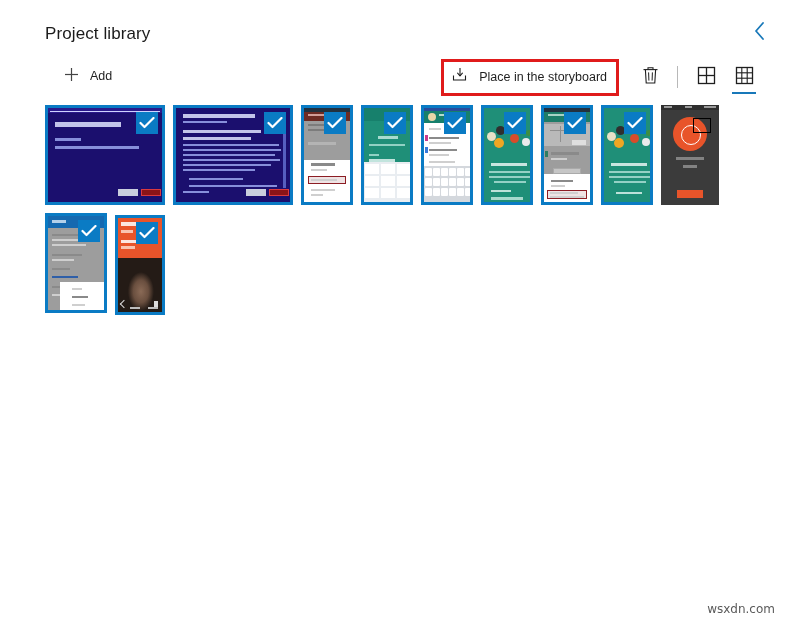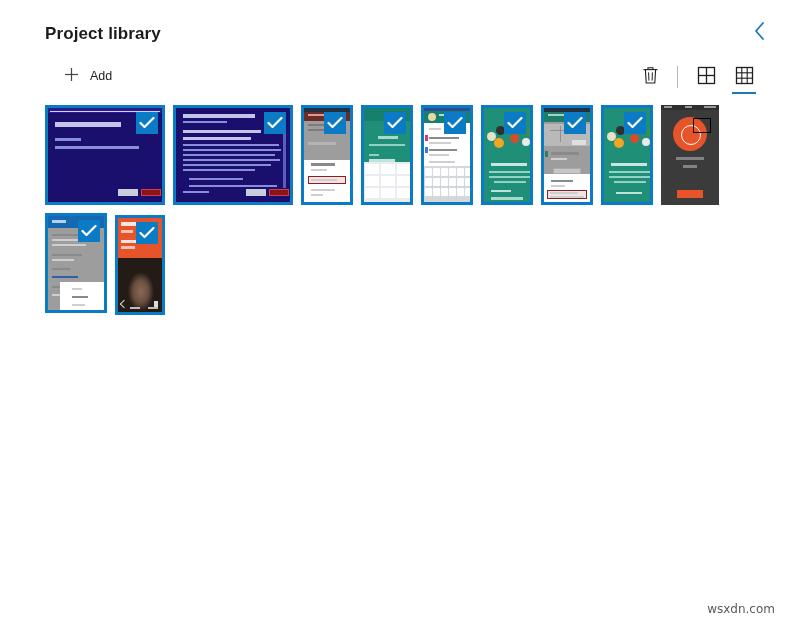--- a/index.html
+++ b/index.html
@@ -15,21 +15,21 @@
     overflow: hidden;
     position: relative;
   }
 
   
   .page-title {
     position: absolute;
     left: 45px;
     top: 24px;
     font-size: 17px;
-    font-weight: 700;
+    font-weight: 400;
     letter-spacing: .1px;
     color: #1b1b1b;
   }
   .back-btn {
     position: absolute;
     right: 16px;
     top: 16px;
     width: 34px;
     height: 30px;
     display: flex;
@@ -245,20 +245,32 @@
       <svg width="15" height="15" viewBox="0 0 15 15" aria-hidden="true">
         <line x1="7.5" y1="1" x2="7.5" y2="14" stroke="#444" stroke-width="1.2"></line>
         <line x1="1" y1="7.5" x2="14" y2="7.5" stroke="#444" stroke-width="1.2"></line>
       </svg>
     </span>
     <span class="add-label">Add</span>
   </div>
 
   <div class="right-group">
 
+    <div class="place-wrap">
+      <div class="place-btn">
+        <span>
+          <svg width="17" height="17" viewBox="0 0 17 17" aria-hidden="true">
+            <path d="M2.5 9.5 L2.5 14 L14.5 14 L14.5 9.5" fill="none" stroke="#1f1f1f" stroke-width="1.1"></path>
+            <line x1="9" y1="2" x2="9" y2="9.6" stroke="#1f1f1f" stroke-width="1.1"></line>
+            <polyline points="6.6,7.2 9,9.8 11.4,7.2" fill="none" stroke="#1f1f1f" stroke-width="1.1" stroke-linecap="round" stroke-linejoin="round"></polyline>
+          </svg>
+        </span>
+        <span class="place-label">Place in the storyboard</span>
+      </div>
+    </div>
 
     <div class="icon-btn">
       <span>
         <svg width="17" height="19" viewBox="0 0 17 19" aria-hidden="true">
           <line x1="1.5" y1="3.6" x2="15.5" y2="3.6" stroke="#1f1f1f" stroke-width="1.1"></line>
           <path d="M6 3.4 L6 1.8 L11 1.8 L11 3.4" fill="none" stroke="#1f1f1f" stroke-width="1.1"></path>
           <path d="M3.4 3.8 L4.2 17 L12.8 17 L13.6 3.8" fill="none" stroke="#1f1f1f" stroke-width="1.1"></path>
           <line x1="6.6" y1="6.4" x2="6.9" y2="14.6" stroke="#1f1f1f" stroke-width="1"></line>
           <line x1="10.4" y1="6.4" x2="10.1" y2="14.6" stroke="#1f1f1f" stroke-width="1"></line>
         </svg>

